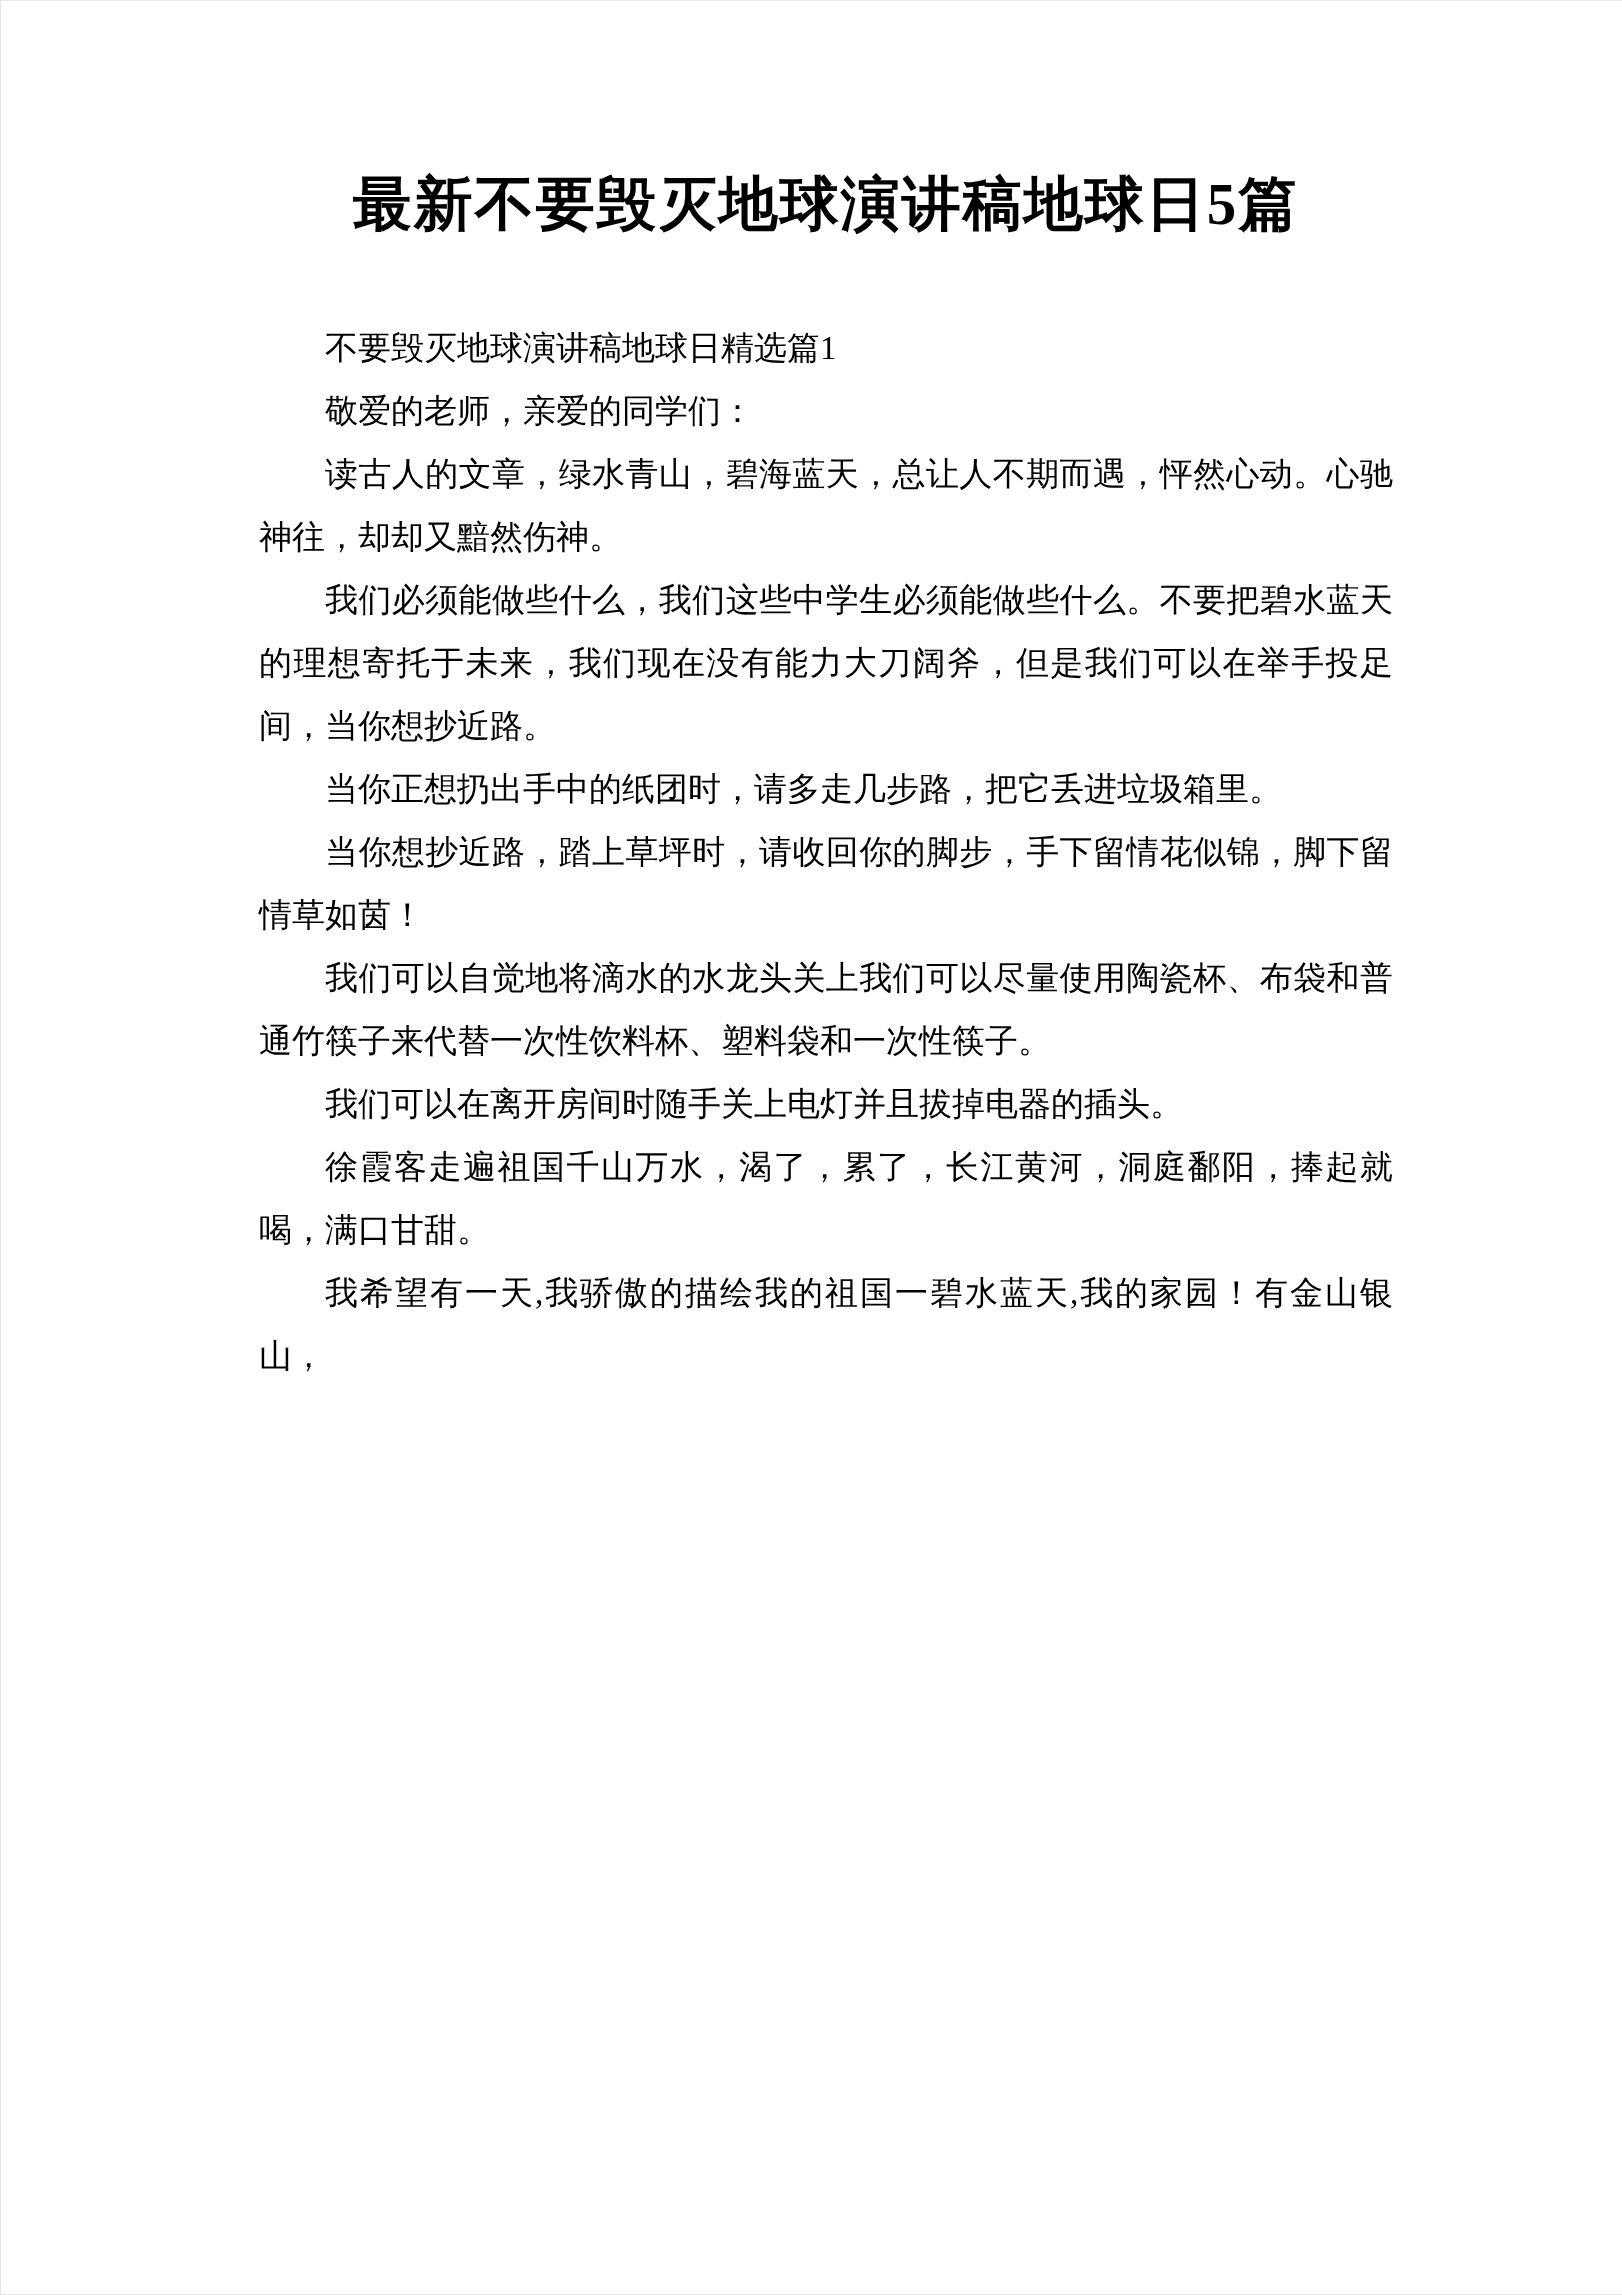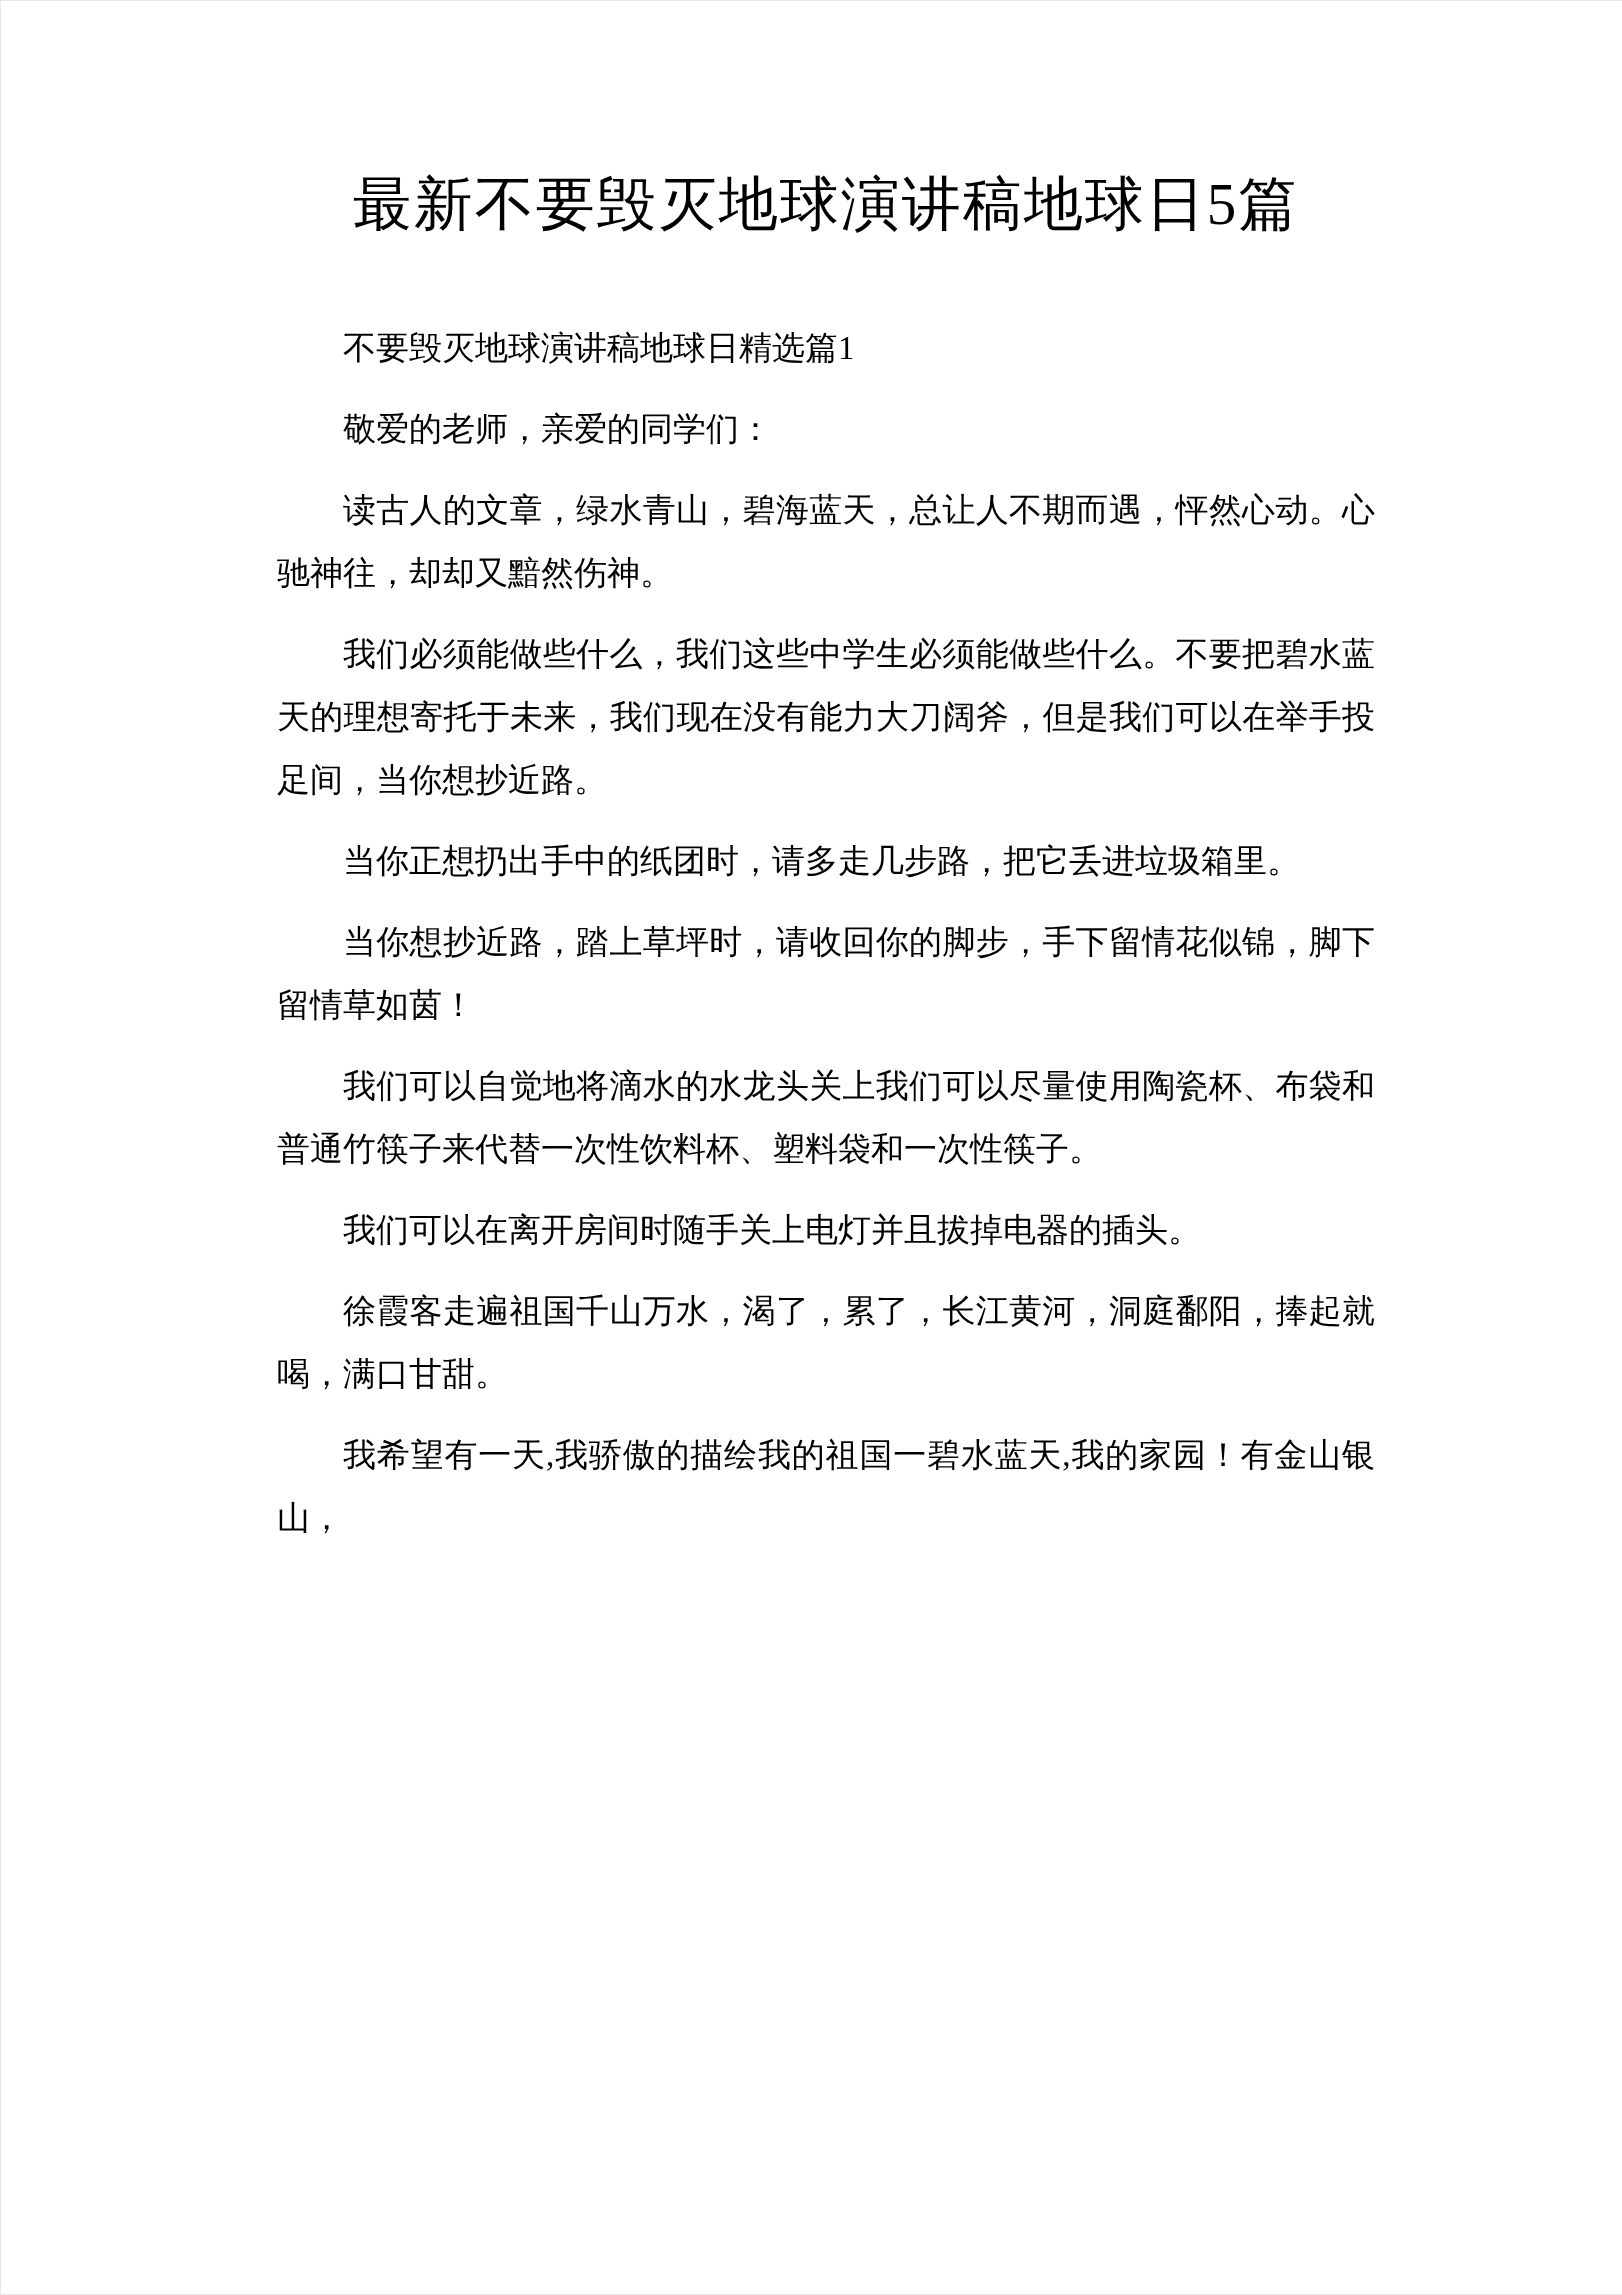--- a/index.html
+++ b/index.html
@@ -15,31 +15,31 @@
     background: #ffffff;
     border: 1.3px solid #e6e6e6;
     box-sizing: border-box;
     padding: 167px 229px 131px 258px;
     font-family: "Liberation Serif", "DejaVu Serif", serif;
     color: #000000;
     overflow: hidden;
   }
   .doc-title {
     font-size: 59px;
-    font-weight: normal;
+    font-weight: bold;
     text-align: center;
     margin: 0 0 75px 0;
     letter-spacing: 2px;
     line-height: 1.25;
     font-family: "Liberation Serif", "DejaVu Serif", serif;
   }
   .para {
     font-size: 33px;
     line-height: 63px;
-    margin: 18px;
+    margin: 0;
     text-align: justify;
     text-indent: 2em;
     word-break: break-all;
     font-family: "Liberation Serif", "DejaVu Serif", serif;
   }
 </style>
 </head>
 <body>
 
 <div class="page">

